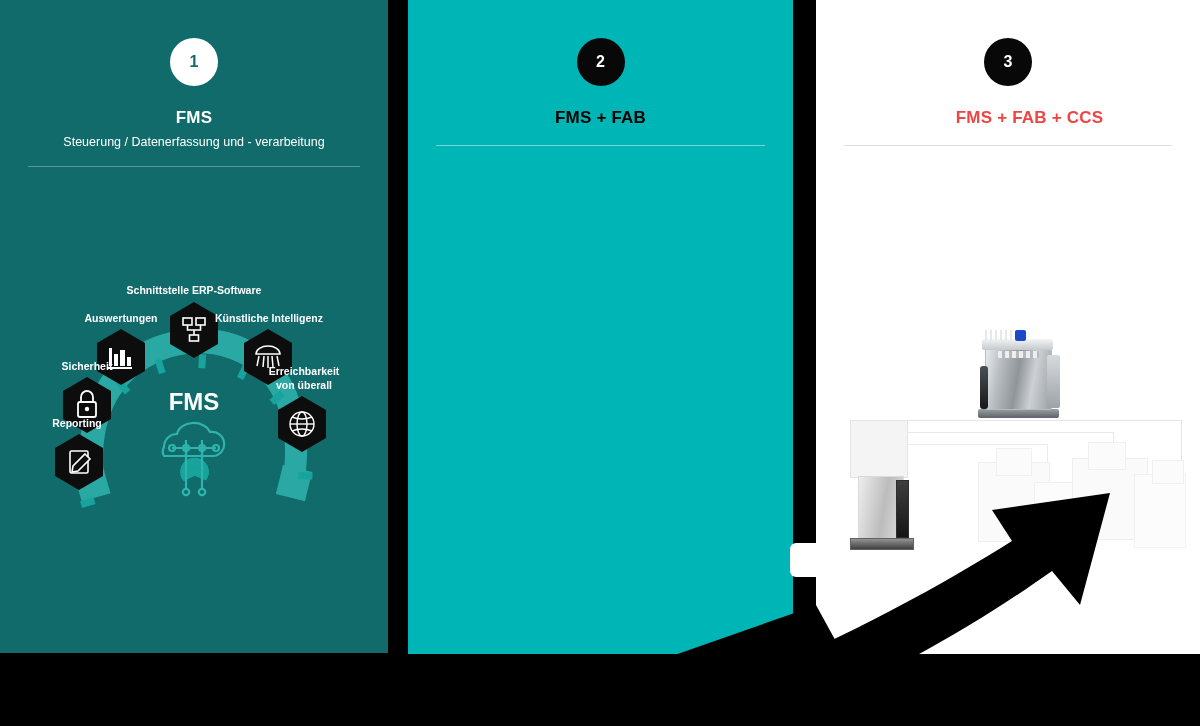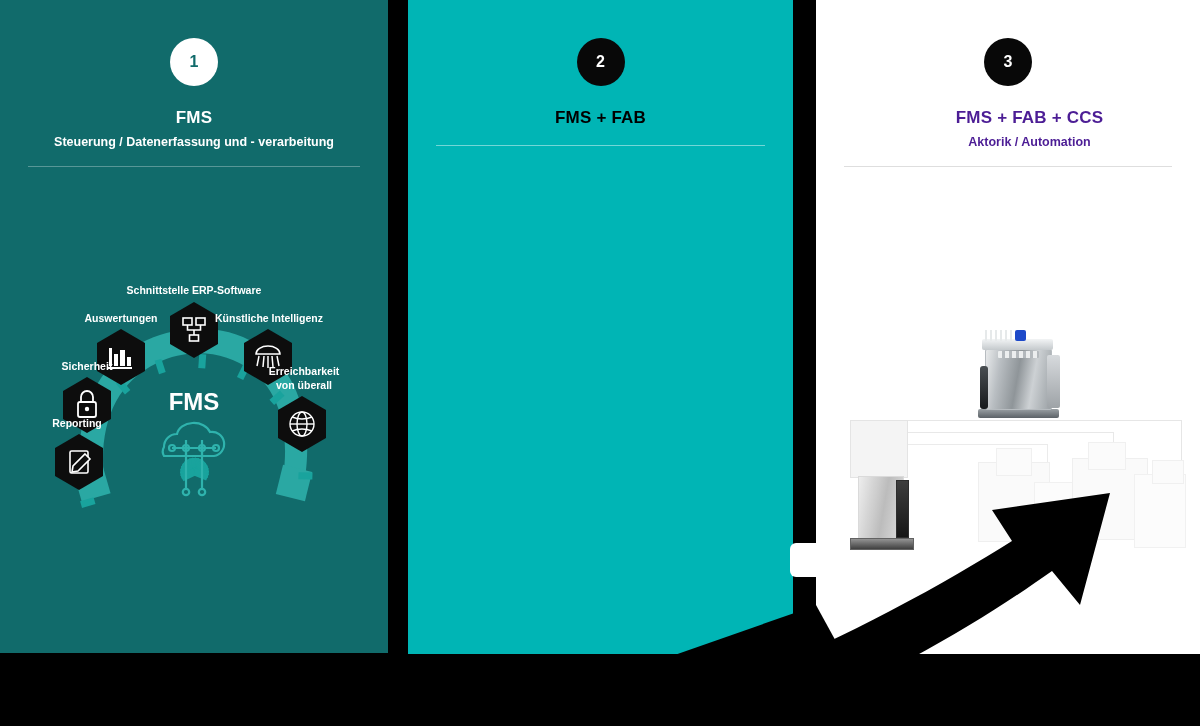--- a/index.html
+++ b/index.html
@@ -21,24 +21,24 @@
   
   .phead{position:absolute;left:0;right:0;top:0;text-align:center;}
   .num-circle{width:48px;height:48px;border-radius:50%;margin:38px auto 0;
      display:flex;align-items:center;justify-content:center;
      font-size:16px;font-weight:bold;letter-spacing:0;}
   .p1 .num-circle{background:#ffffff;color:#116b6b;}
   .p2 .num-circle{background:#080808;color:#ffffff;}
   .p3 .num-circle{background:#080808;color:#ffffff;}
 
   .ptitle{font-size:17px;font-weight:bold;margin-top:22px;letter-spacing:.2px;}
-  .psub{font-size:12.5px;margin-top:7px;font-weight:bold;}
+  .psub{font-size:12.5px;margin-top:7px;font-weight:normal;}
   .p1 .ptitle,.p1 .psub{color:#ffffff;}
   .p2 .ptitle,.p2 .psub{color:#000000;}
-  .p3 .ptitle,.p3 .psub{color:#4c1d95;padding-left:43px;}
+  .p3 .ptitle,.p3 .psub{color:#ef4444;padding-left:43px;}
 
   .rule{height:1px;margin:17px 28px 0;}
   .p1 .rule{background:rgba(255,255,255,.30);}
   .p2 .rule{background:rgba(255,255,255,.45);}
   .p3 .rule{background:rgba(0,0,0,.13);}
 
   
   .info{position:absolute;}
   #info1{left:47px;top:272px;width:295px;height:235px;}
   .info svg{display:block;width:100%;height:100%;overflow:visible;}
@@ -253,21 +253,20 @@
       <div class="ptitle">FMS + FAB</div>
       <div class="rule"></div>
     </div>
 
   </div>
 
   <div class="panel p3" id="panel3">
     <div class="phead">
       <div class="num-circle">3</div>
       <div class="ptitle">FMS + FAB + CCS</div>
-      <div class="psub">Aktorik / Automation</div>
       <div class="rule"></div>
     </div>
 
     <div class="reactor" id="reactor3" style="left:156px;top:322px;">
       <div class="rx">
         <div class="base"></div>
         <div class="body"></div>
         <div class="panelR"></div>
         <div class="top"></div>
         <div class="pipes"></div>

